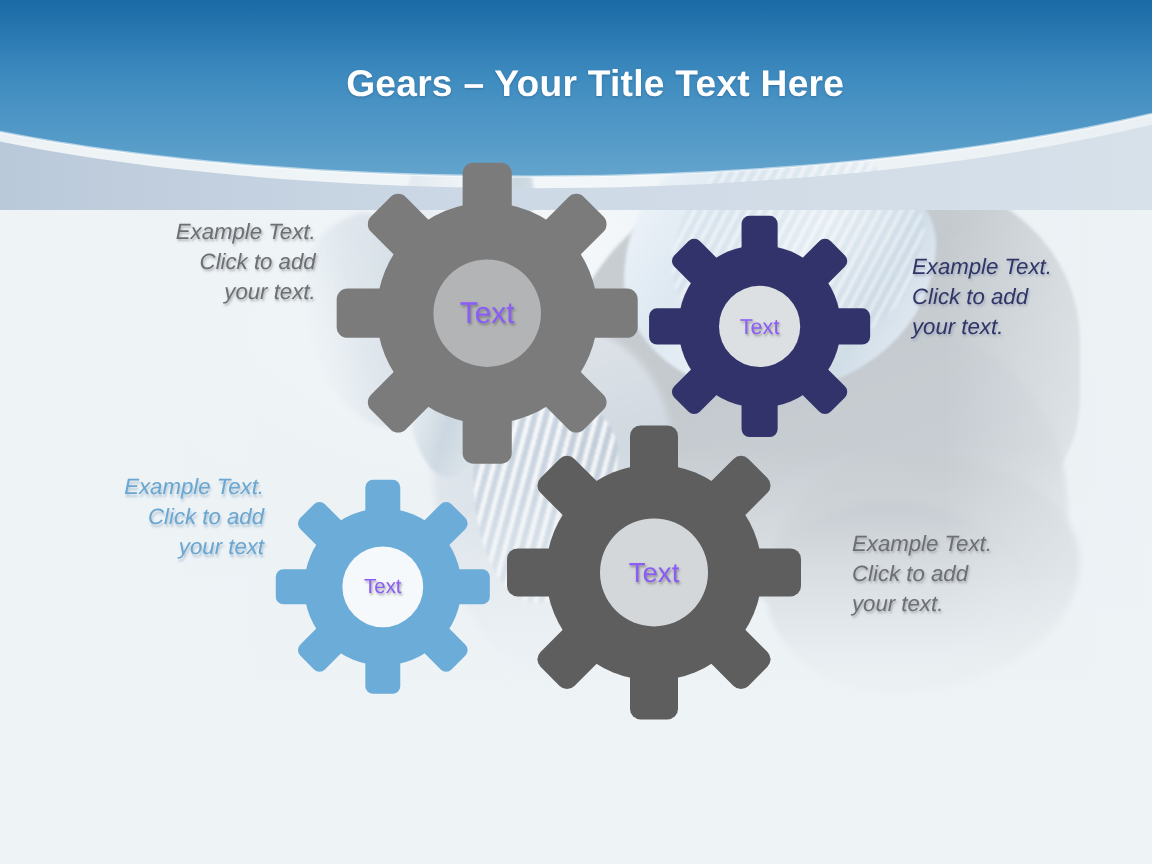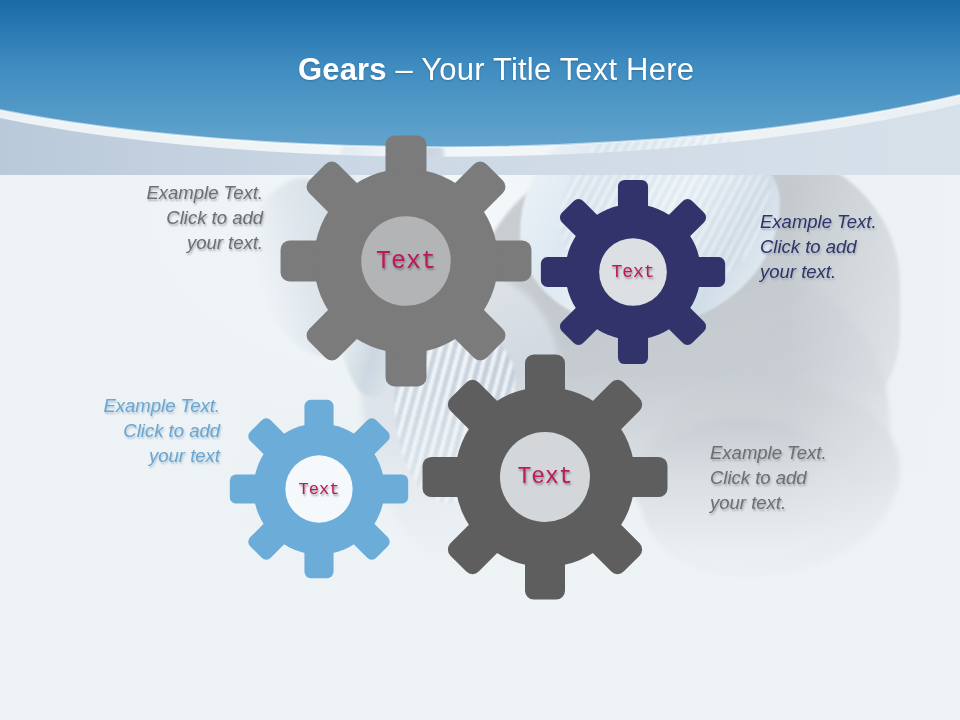--- a/index.html
+++ b/index.html
@@ -170,36 +170,36 @@
     width: 960px;
     text-align: center;
     color: #ffffff;
     font-size: 31px;
     line-height: 40px;
     letter-spacing: .2px;
     text-shadow: 0 1px 2px rgba(20,60,95,.35);
     white-space: nowrap;
   }
   .title .bold { font-weight: bold; margin-left: 32px; }
-  .title .rest { font-weight: normal; }
+  .title .rest { font-weight: bold; }
 
   
   .gear {
     position: absolute;
   }
   .gear svg { display: block; overflow: visible; }
   .gear-label {
     position: absolute;
     left: 0; top: 0;
     width: 100%; height: 100%;
     display: flex;
     align-items: center;
     justify-content: center;
-    color: #be185d;
-    font-family: Liberation Mono, monospace;
+    color: #8b5cf6;
+    font-family: Liberation Sans, sans-serif;
     text-shadow: 1px 2px 2px rgba(90,90,90,.55);
     pointer-events: none;
   }
 
   #gear-gray-large { left: 278px; top: 133px; width: 256px; height: 256px; }
   #gear-gray-large .gear-label { font-size: 25px; }
 
   #gear-navy      { left: 539px; top: 178px; width: 188px; height: 188px; }
   #gear-navy .gear-label { font-size: 18px; }
 

